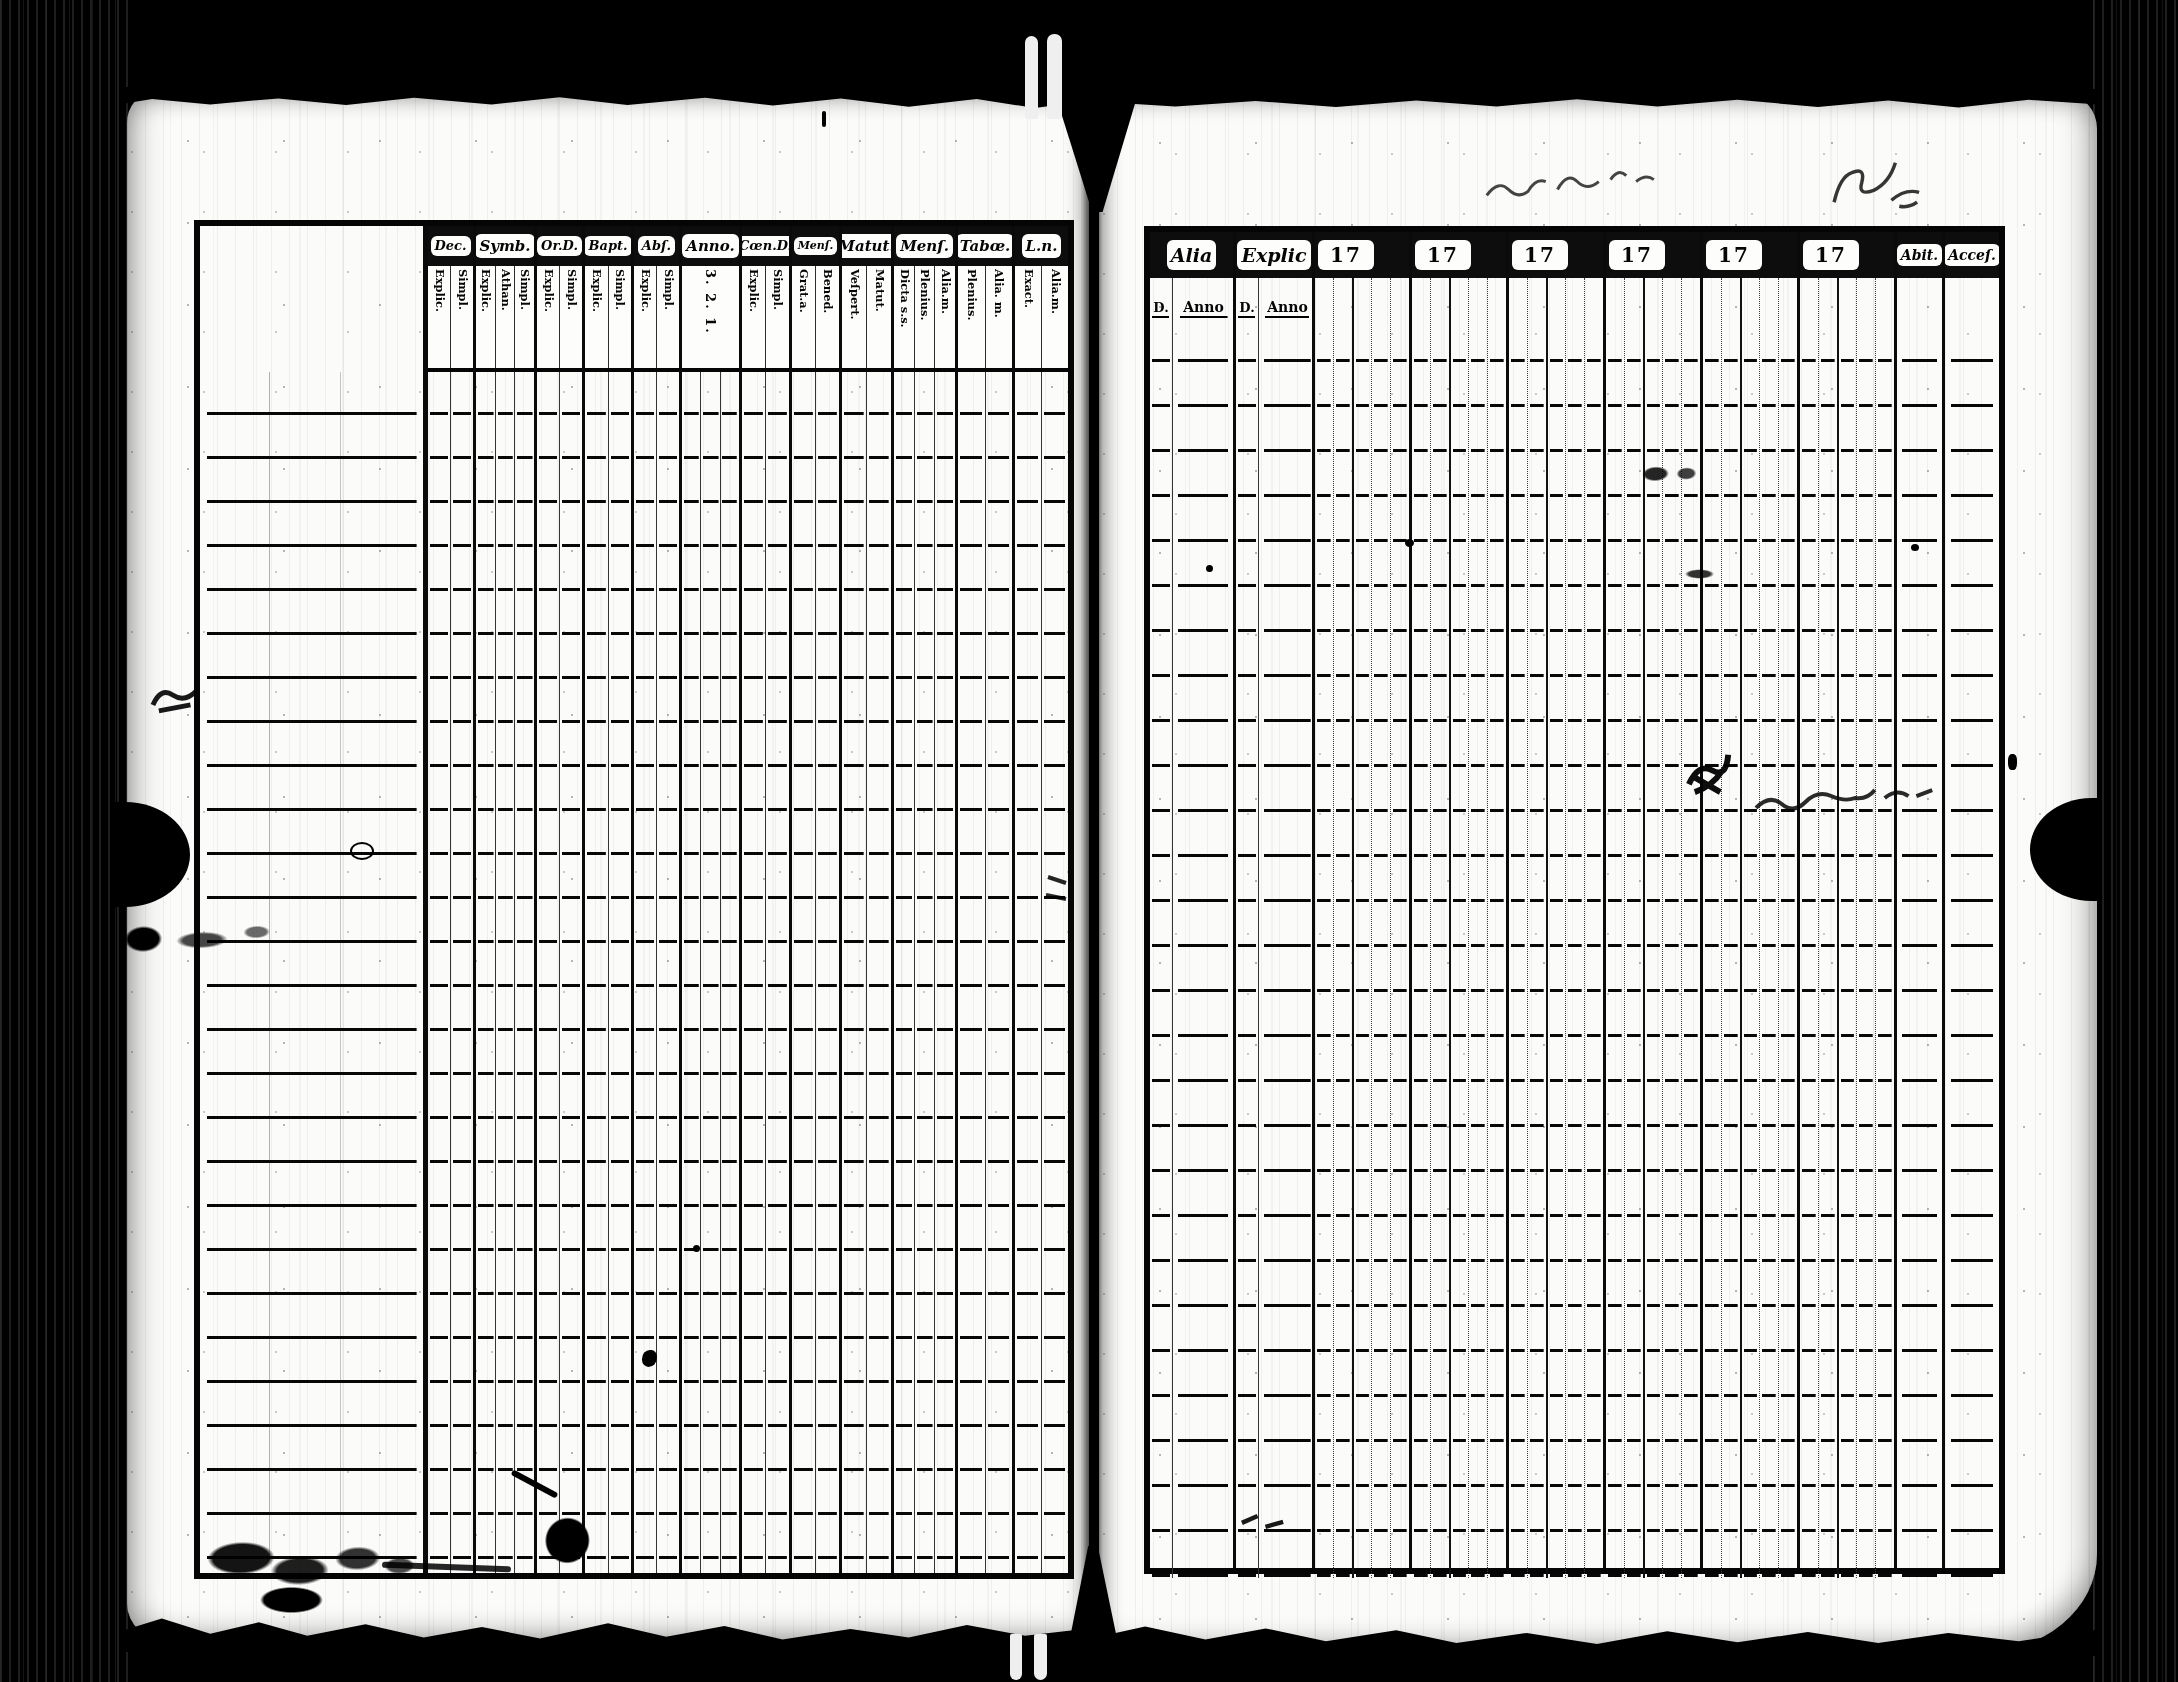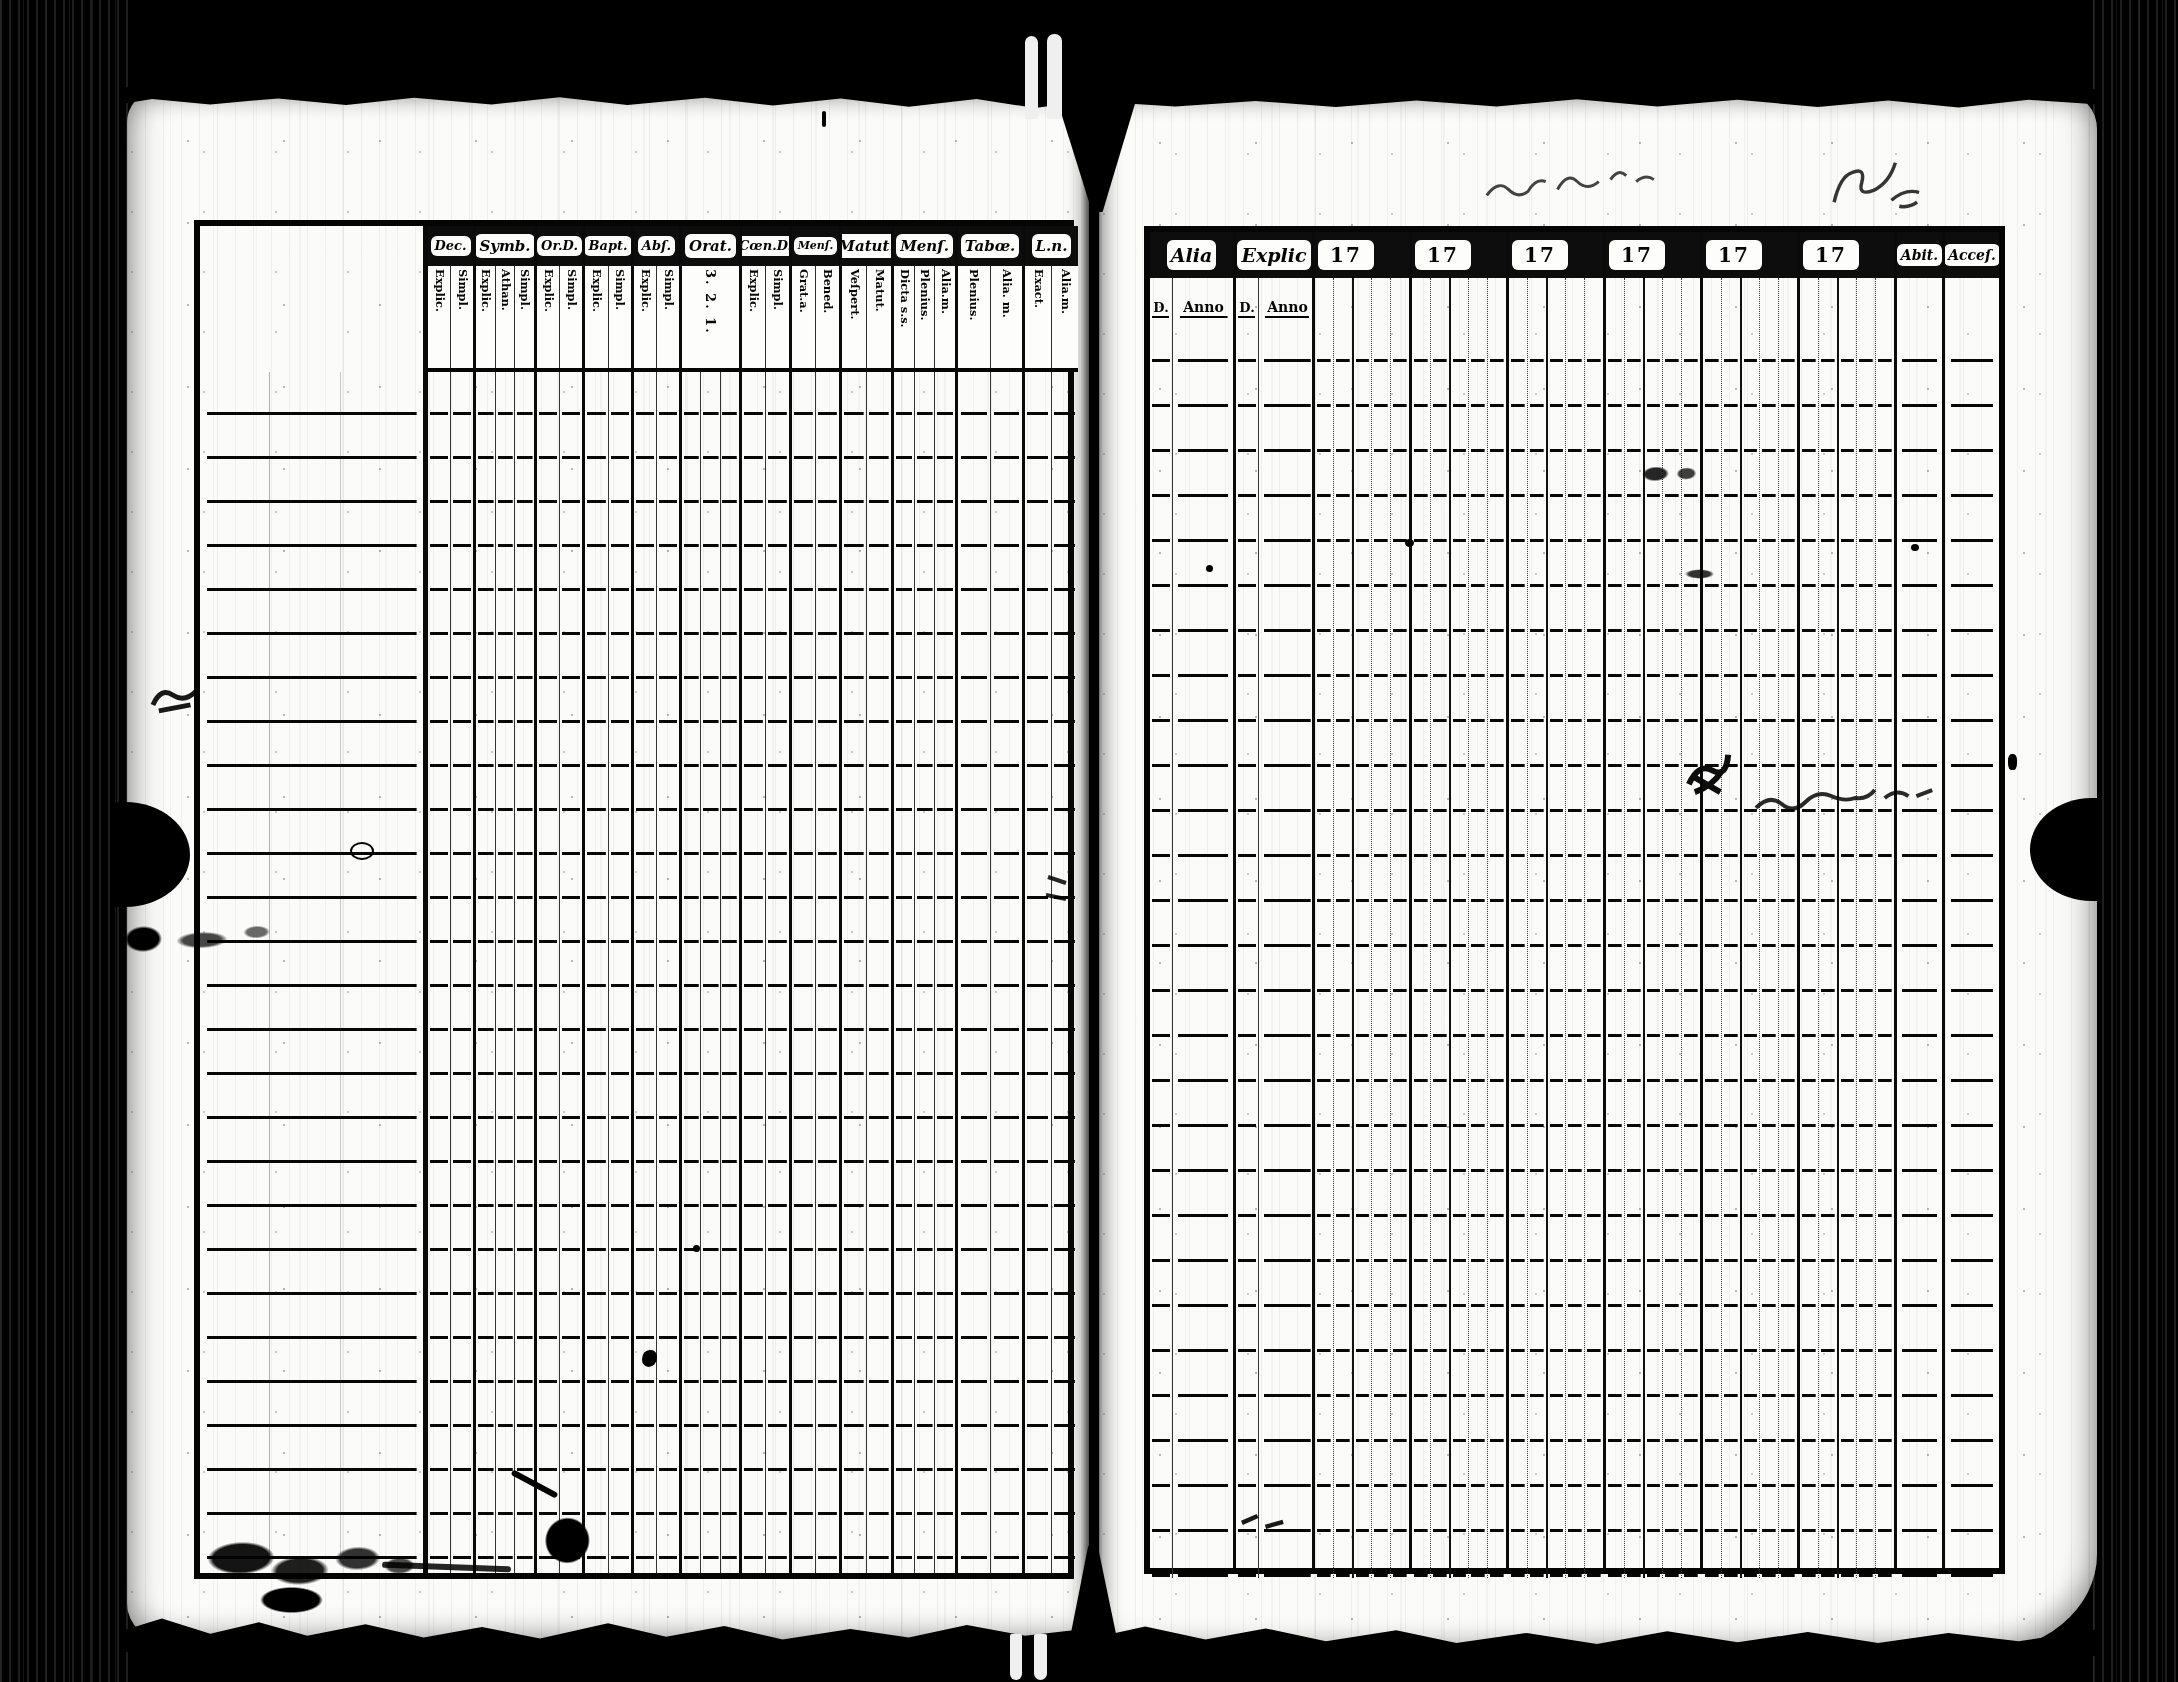--- a/index.html
+++ b/index.html
@@ -534,21 +534,21 @@
               <div class="cell"></div>
               <div class="cell"></div>
               <div class="cell"></div>
               <div class="cell"></div>
               <div class="cell"></div>
             </div>
           </div>
         </div>
         <div class="lt-col" style="width: 60px;">
           <div class="lt-head">
-            <span class="hbox">Orat.</span>
+            <span class="hbox">Anno.</span>
           </div>
           <div class="lt-subs">
             <div class="lt-sub">
               <span class="vtext stack">3. 2. 1.</span>
             </div>
           </div>
           <div class="lt-body">
             <div class="strip">
               <div class="cell"></div>
               <div class="cell"></div>
@@ -955,21 +955,21 @@
               <div class="cell"></div>
               <div class="cell"></div>
               <div class="cell"></div>
               <div class="cell"></div>
               <div class="cell"></div>
               <div class="cell"></div>
               <div class="cell"></div>
             </div>
           </div>
         </div>
-        <div class="lt-col" style="width: 67px;">
+        <div class="lt-col" style="width: 57px;">
           <div class="lt-head">
             <span class="hbox">Tabœ.</span>
           </div>
           <div class="lt-subs">
             <div class="lt-sub">
               <span class="vtext">Plenius.</span>
             </div>
             <div class="lt-sub">
               <span class="vtext">Alia. m.</span>
             </div>

